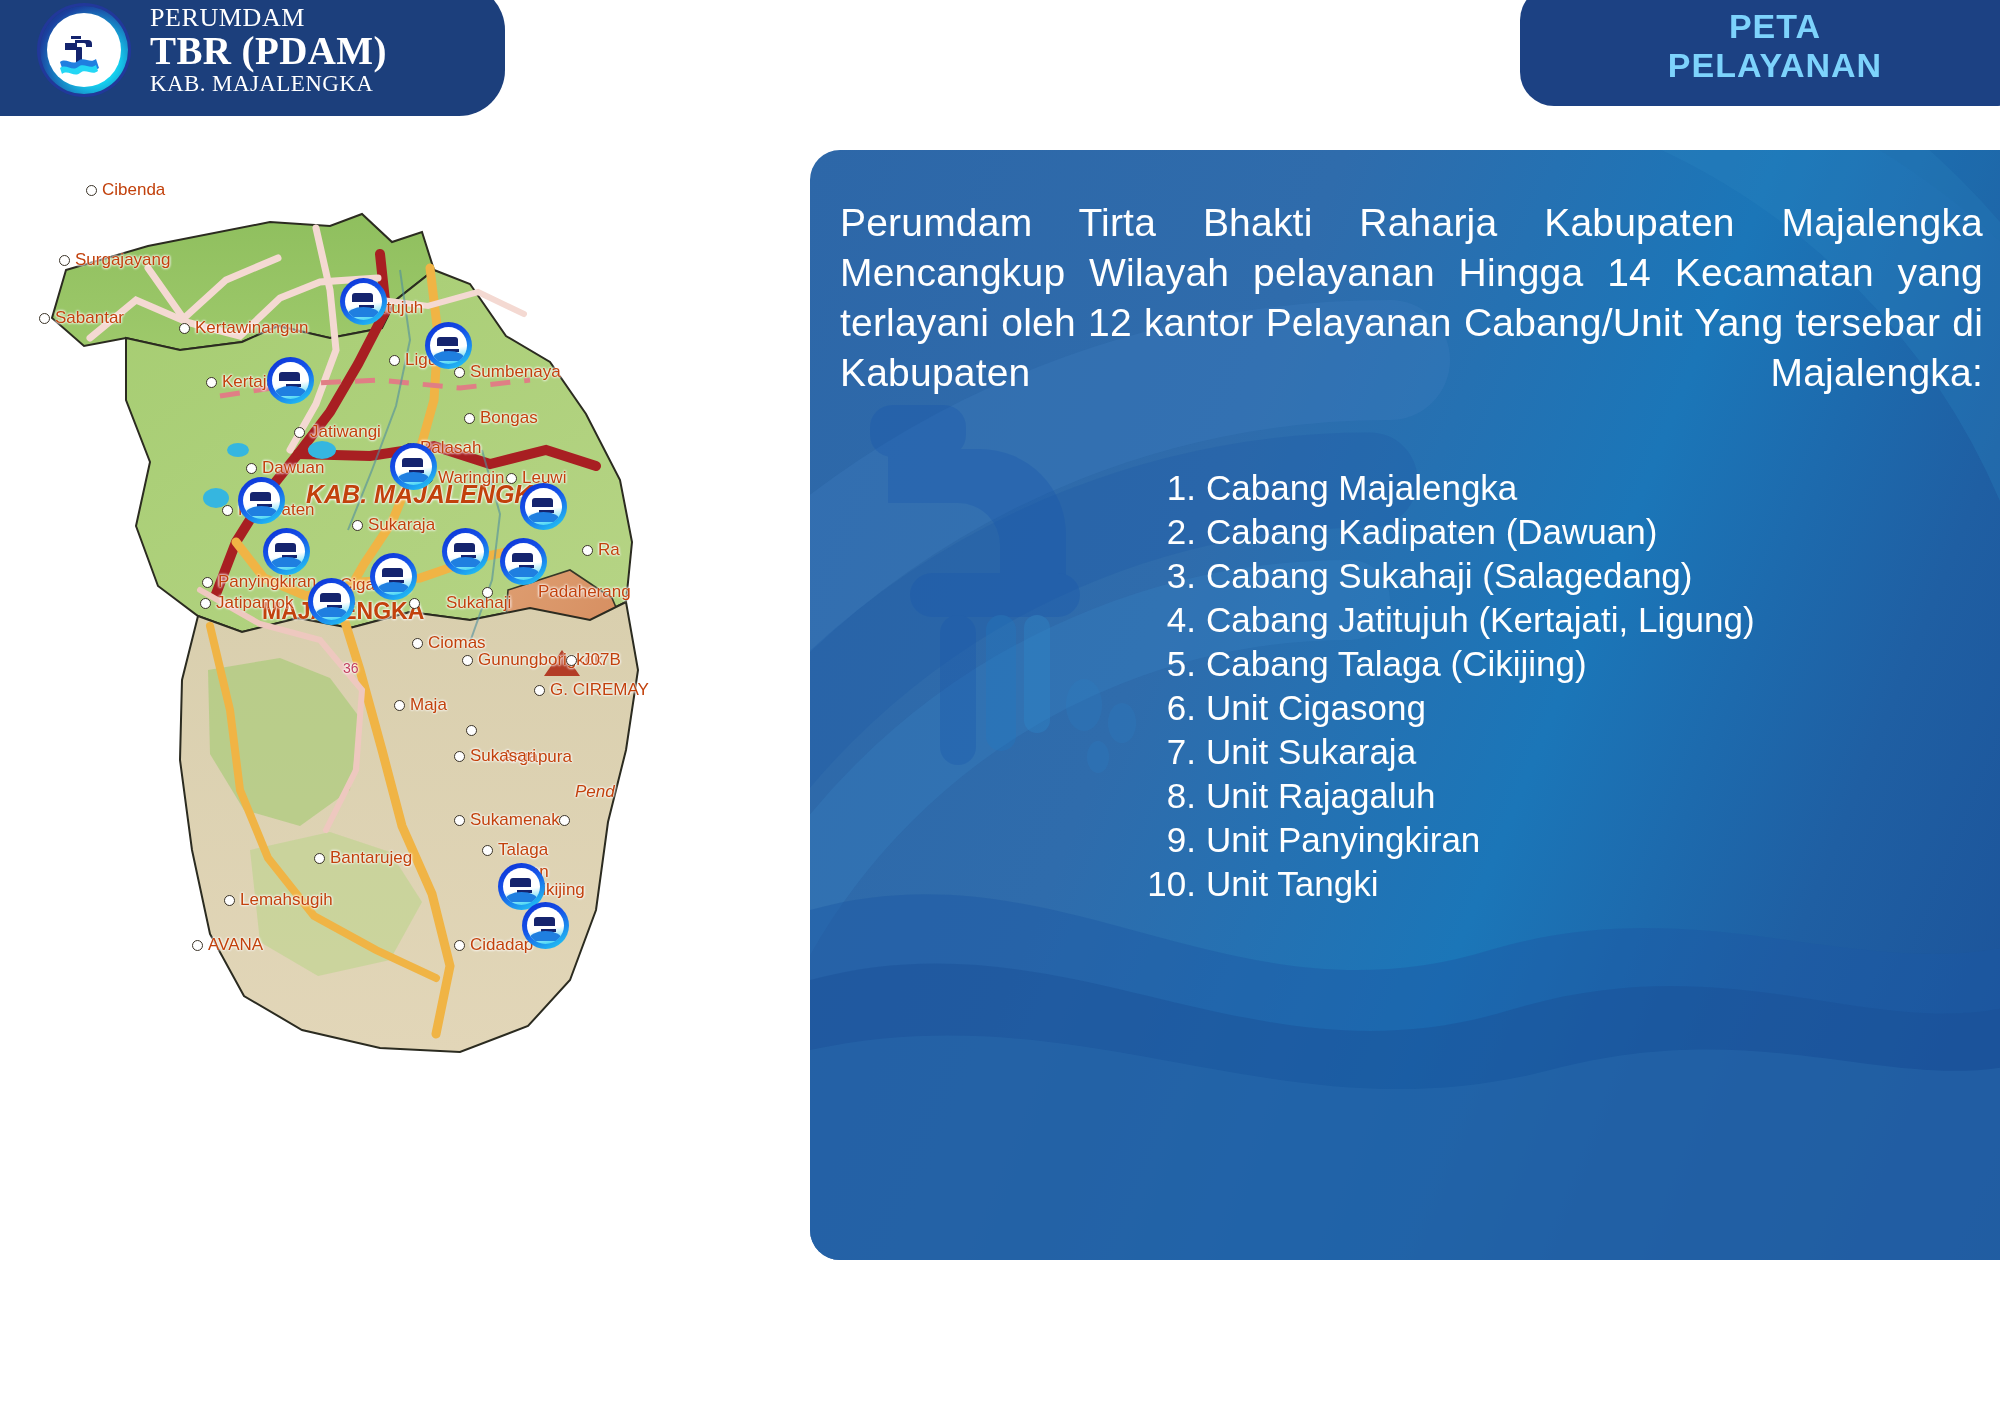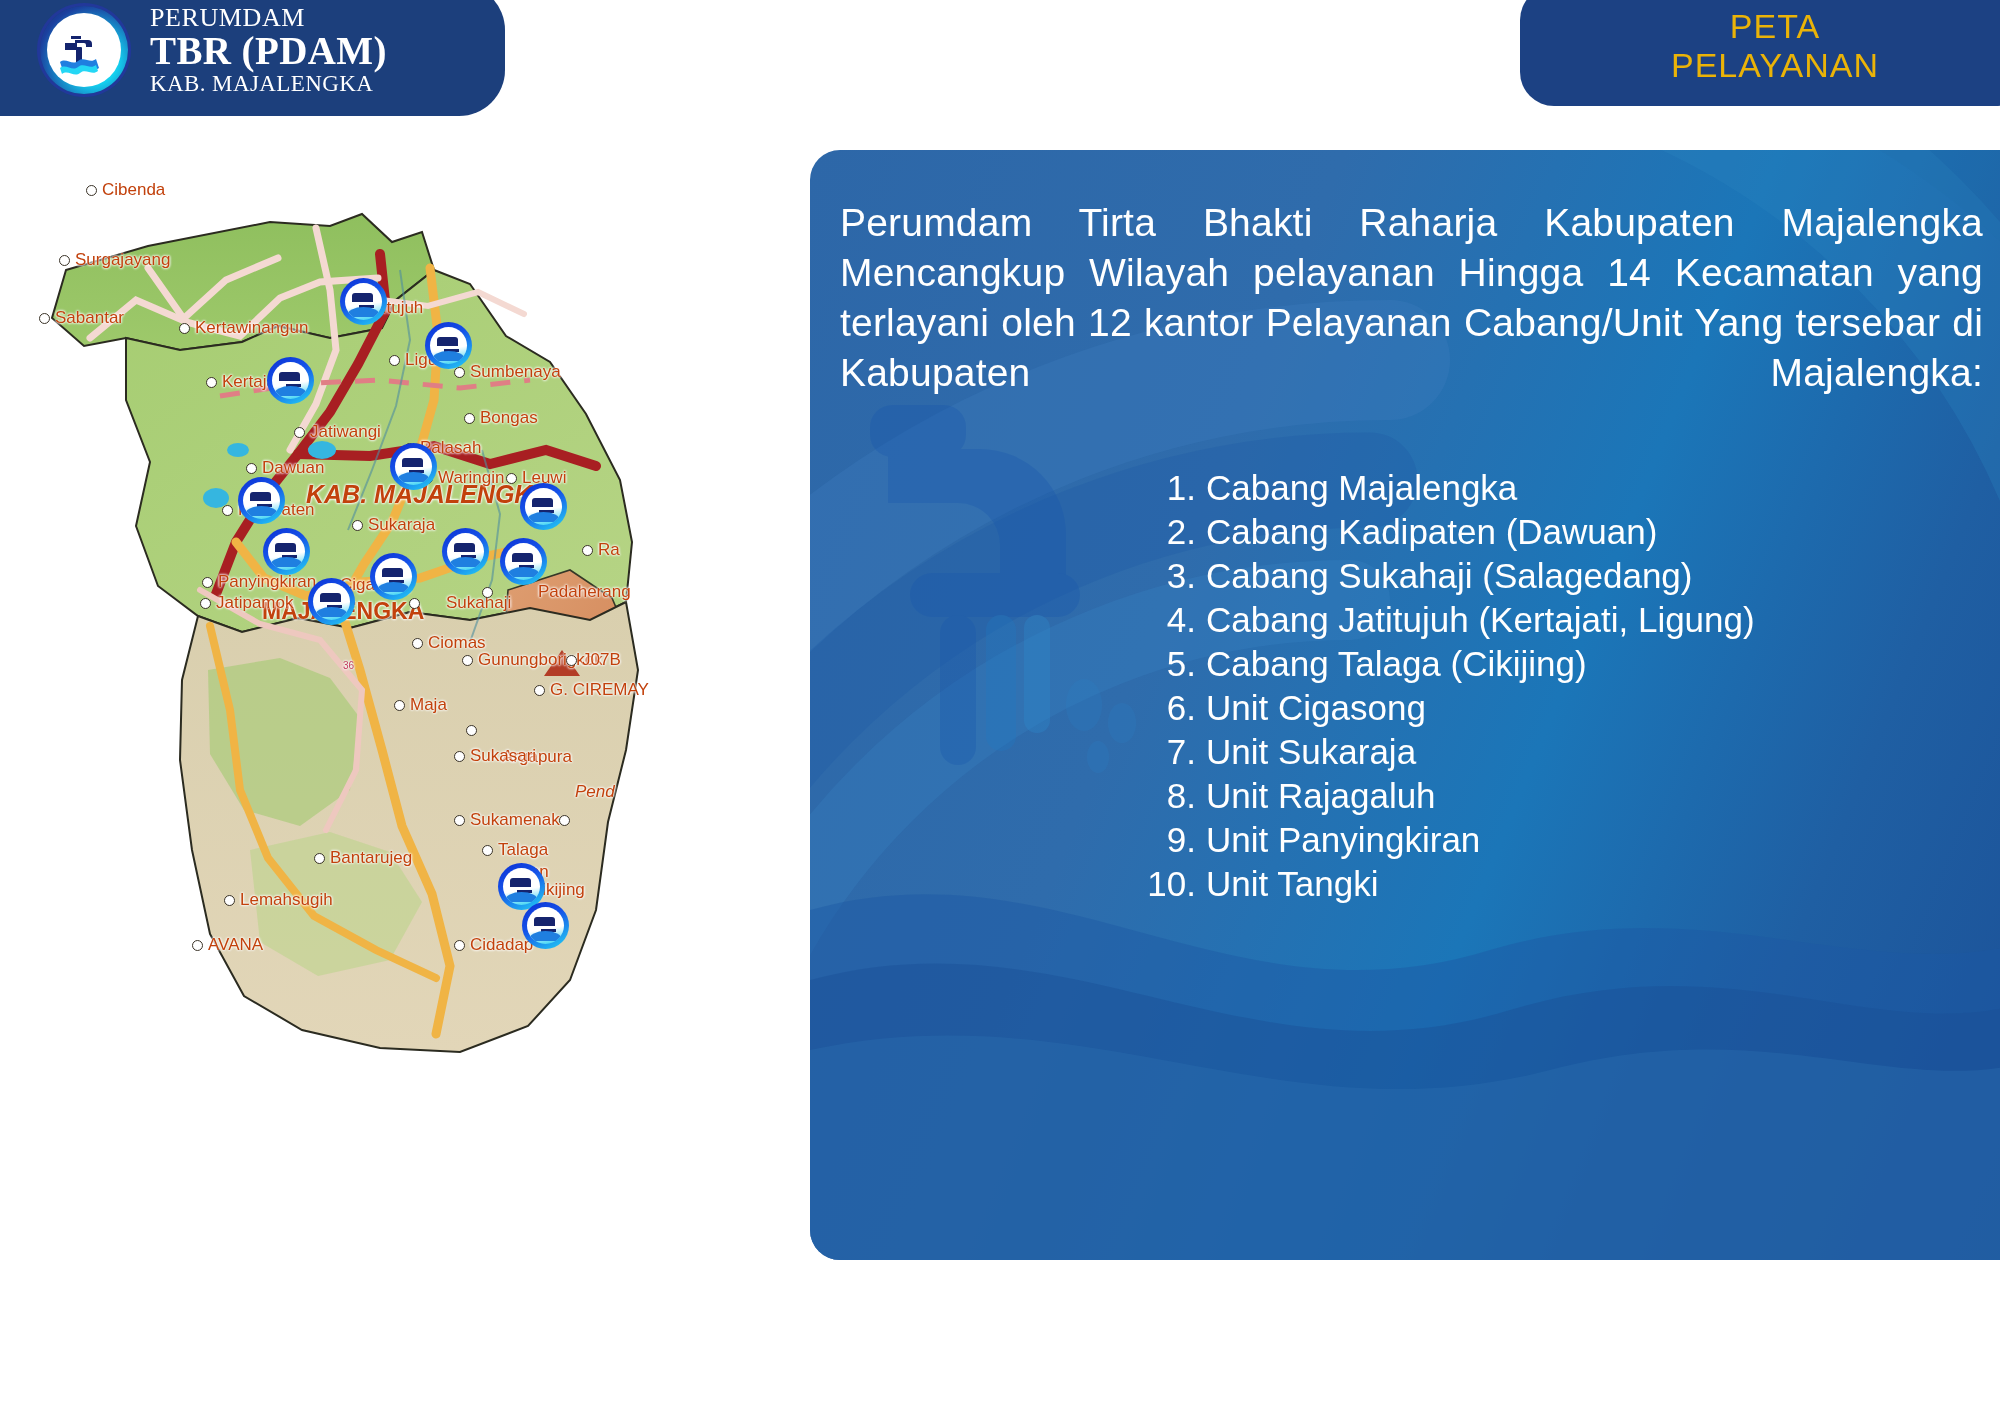--- a/index.html
+++ b/index.html
@@ -24,30 +24,30 @@
   #logo-text .l1{ font-size:26px; letter-spacing:.6px; }
   #logo-text .l2{ font-size:39px; font-weight:bold; letter-spacing:.4px; }
   #logo-text .l3{ font-size:23px; letter-spacing:.4px; }
 
   
   #peta-badge{
     position:absolute; right:-30px; top:-14px; width:510px; height:120px;
     background:#1c4183; border-radius:34px;
     display:flex; align-items:center; justify-content:center; text-align:center;
   }
-  #peta-badge .t{ color:#eab308; font-weight:normal; font-size:34px; line-height:1.16; letter-spacing:1px; }
+  #peta-badge .t{ color:#7dd3fc; font-weight:bold; font-size:34px; line-height:1.16; letter-spacing:1px; }
 
   
   #map-wrap{ position:absolute; left:30px; top:150px; width:800px; height:1070px; }
   #map-svg{ position:absolute; inset:0; }
   .mlabel{ position:absolute; font-size:17px; color:#c2410c; white-space:nowrap;
            text-shadow:0 0 3px #fff,0 0 3px #fff,0 0 2px #fff; pointer-events:none; }
   .mlabel.big{ font-size:25px; font-weight:bold; font-style:italic; }
   .mlabel.city{ font-size:23px; font-weight:bold; }
-  .mlabel.sm{ font-size:10px;padding-left:47px; }
+  .mlabel.sm{ font-size:14px;padding-left:47px; }
   .mdot{ position:absolute; width:11px; height:11px; border-radius:50%;
          background:#fff; border:1.5px solid #3a3328; }
   .mdot.black{ background:#111; border:none; width:14px;height:14px;}
   .pin{ position:absolute; width:47px; height:47px; border-radius:50%;
         background:linear-gradient(150deg,#0b2fd4 0%,#1552e8 42%,#24d7f5 100%);
         display:flex; align-items:center; justify-content:center; }
   .pin i{ display:block; width:37px; height:37px; border-radius:50%;
         background:linear-gradient(170deg,#ffffff 0%,#ffffff 58%,#27cff2 100%);
         position:relative; overflow:hidden; }
   .pin i::before{ content:""; position:absolute; left:7px; top:10px; width:21px; height:9px;

